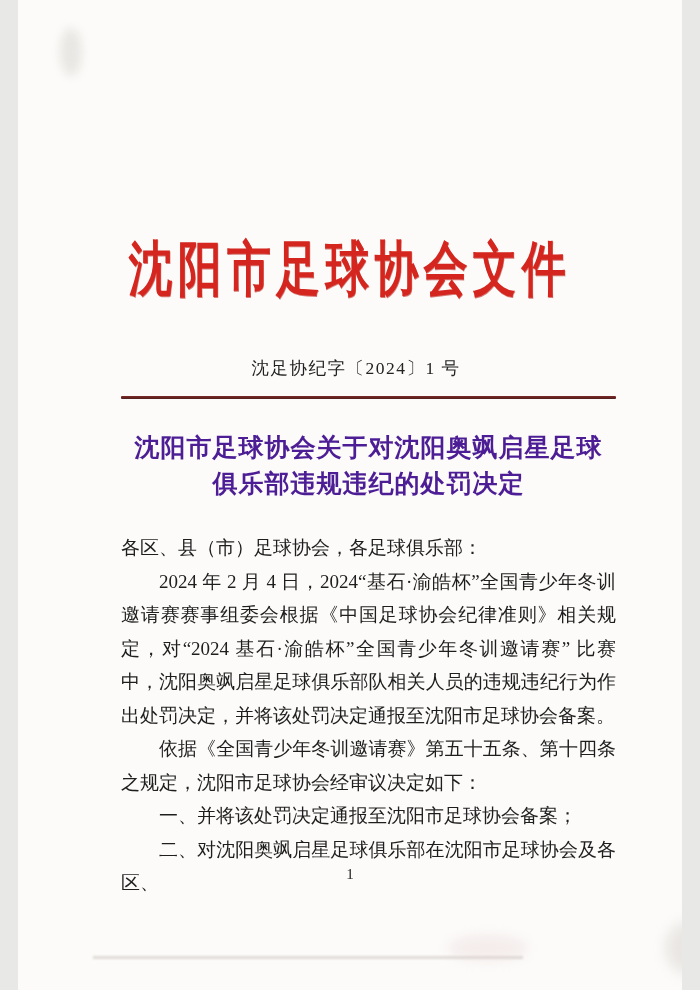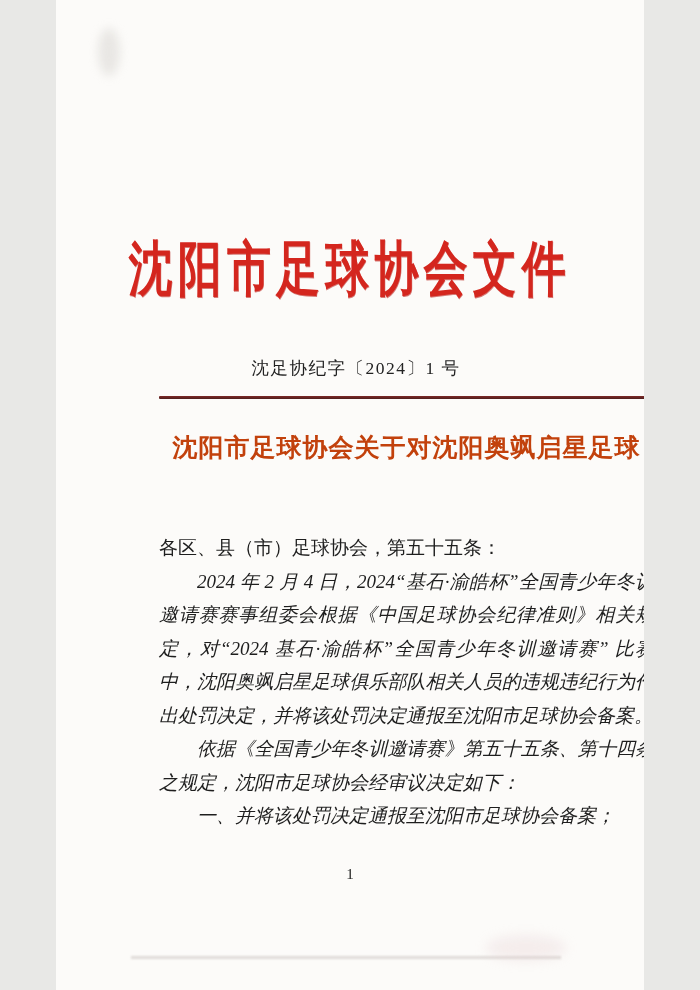--- a/index.html
+++ b/index.html
@@ -2,21 +2,21 @@
 <html><head>
 <meta charset="utf-8">
 <style>
   html, body {
     margin: 0;
     padding: 0;
     background: #e8e8e6;
   }
   .page {
     position: relative;
-    width: 588px;
+    width: 664px;
     height: 990px;
     margin: 0 auto;
     background: #fcfbf9;
     overflow: hidden;
     font-family: "Liberation Serif", "DejaVu Serif", serif;
     color: #1c1c1c;
   }
 
   
   .red-header {
@@ -64,41 +64,40 @@
     position: absolute;
     top: 430px;
     left: 103px;
     width: 495px;
     margin: 0;
     text-align: center;
     font-size: 25px;
     font-weight: bold;
     line-height: 36px;
     letter-spacing: 1px;
-    color: #c2410c;
+    color: #4c1d95;
   }
 
   
   .body-block {
     position: absolute;
     top: 531px;
     left: 103px;
     width: 495px;
     font-size: 19px;
     line-height: 33.5px;
     text-align: justify;
     color: #1e1e1e;
   }
   .body-block p {
     margin: 0;
     padding: 0;
   }
   .body-block p.indent {
     text-indent: 2em;
-    font-style: italic;
   }
 
   
   .page-number {
     position: absolute;
     top: 866px;
     left: 0;
     right: 0;
     text-align: center;
     font-size: 15px;
@@ -152,27 +151,29 @@
 <div class="page">
 
   <div class="red-header">沈阳市足球协会文件</div>
 
   <div class="doc-number">沈足协纪字〔2024〕1 号</div>
 
   <div class="red-line"></div>
 
   <h1 class="doc-title">
     <span>沈阳市足球协会关于对沈阳奥飒启星足球</span><br>
+    <span>俱乐部违规违纪的处罚决定</span>
   </h1>
 
   <div class="body-block">
-    <p>各区、县（市）足球协会，第五十五条：</p>
+    <p>各区、县（市）足球协会，各足球俱乐部：</p>
     <p class="indent">2024 年 2 月 4 日，2024“基石·渝皓杯”全国青少年冬训邀请赛赛事组委会根据《中国足球协会纪律准则》相关规定，对“2024 基石·渝皓杯”全国青少年冬训邀请赛” 比赛中，沈阳奥飒启星足球俱乐部队相关人员的违规违纪行为作出处罚决定，并将该处罚决定通报至沈阳市足球协会备案。</p>
     <p class="indent">依据《全国青少年冬训邀请赛》第五十五条、第十四条之规定，沈阳市足球协会经审议决定如下：</p>
     <p class="indent">一、并将该处罚决定通报至沈阳市足球协会备案；</p>
+    <p class="indent">二、对沈阳奥飒启星足球俱乐部在沈阳市足球协会及各区、</p>
   </div>
 
   <div class="page-number">1</div>
 
   <div class="artifact artifact-topleft"></div>
   <div class="artifact artifact-bottom-streak"></div>
   <div class="artifact artifact-bottom-right"></div>
   <div class="artifact artifact-bottom-pink"></div>
 
 </div>

